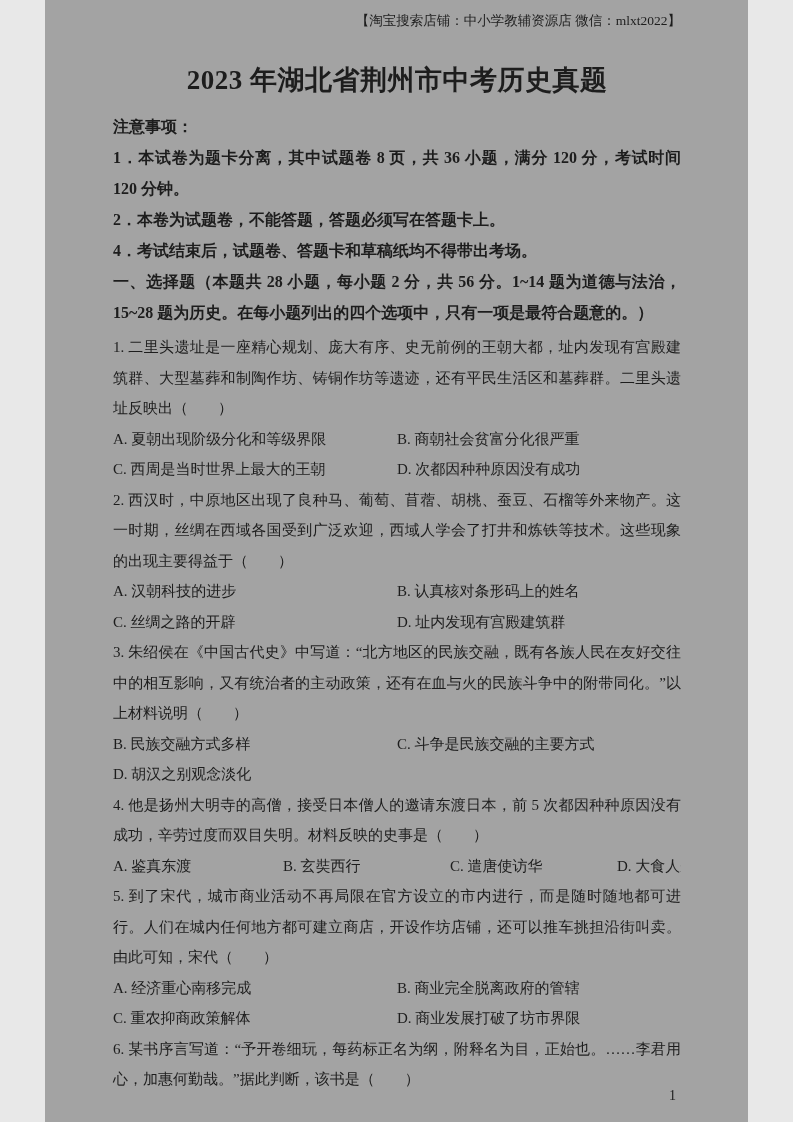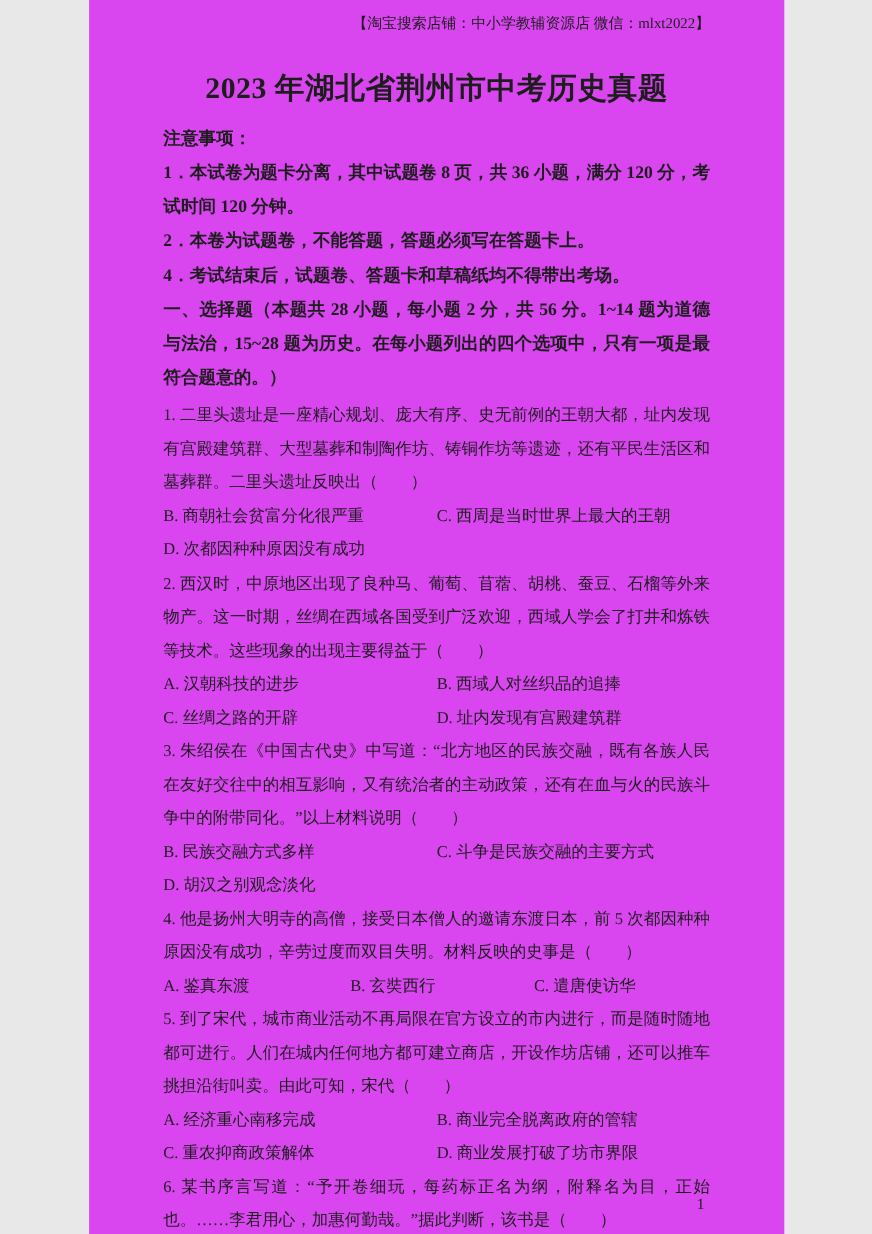--- a/index.html
+++ b/index.html
@@ -1,20 +1,20 @@
 <!DOCTYPE html>
 <html><head>
 <meta charset="utf-8">
 <style>
   html,body{margin:0;padding:0;background:#e8e8e8;}
   .page{
     position:relative;
-    width:632px;height:1122px;
+    width:703px;height:1122px;
     margin:0 auto;
-    background:#d946ef;
+    background:#a3a3a3;
     box-sizing:border-box;
     padding:12px 67px 0 68px;
     font-family:"Liberation Serif","DejaVu Serif",serif;
     color:#1d1d1d;
     overflow:hidden;
   }
   .watermark{
     text-align:right;
     font-size:13.5px;
     line-height:17px;
@@ -73,30 +73,31 @@
         <p class="notice-item">4．考试结束后，试题卷、答题卡和草稿纸均不得带出考场。</p>
       </div>
   </div>
 
   <p class="section-heading">一、选择题（本题共 28 小题，每小题 2 分，共 56 分。1~14 题为道德与法治，15~28 题为历史。在每小题列出的四个选项中，只有一项是最符合题意的。）</p>
 
   <div id="questions" class="questions">
       <div class="question">
         <p class="stem">1. 二里头遗址是一座精心规划、庞大有序、史无前例的王朝大都，址内发现有宫殿建筑群、大型墓葬和制陶作坊、铸铜作坊等遗迹，还有平民生活区和墓葬群。二里头遗址反映出（　　）</p>
         <div class="opts-grid2">
+          <div class="opt">A. 夏朝出现阶级分化和等级界限</div>
           <div class="opt">B. 商朝社会贫富分化很严重</div>
           <div class="opt">C. 西周是当时世界上最大的王朝</div>
           <div class="opt">D. 次都因种种原因没有成功</div>
         </div>
       </div>
       <div class="question">
         <p class="stem">2. 西汉时，中原地区出现了良种马、葡萄、苜蓿、胡桃、蚕豆、石榴等外来物产。这一时期，丝绸在西域各国受到广泛欢迎，西域人学会了打井和炼铁等技术。这些现象的出现主要得益于（　　）</p>
         <div class="opts-grid2">
           <div class="opt">A. 汉朝科技的进步</div>
-          <div class="opt">B. 西域人对丝织品的追捧</div>
+          <div class="opt">B. 认真核对条形码上的姓名</div>
           <div class="opt">C. 丝绸之路的开辟</div>
           <div class="opt">D. 址内发现有宫殿建筑群</div>
         </div>
       </div>
       <div class="question">
         <p class="stem">3. 朱绍侯在《中国古代史》中写道：“北方地区的民族交融，既有各族人民在友好交往中的相互影响，又有统治者的主动政策，还有在血与火的民族斗争中的附带同化。”以上材料说明（　　）</p>
         <div class="opts-grid2">
           <div class="opt">B. 民族交融方式多样</div>
           <div class="opt">C. 斗争是民族交融的主要方式</div>
           <div class="opt">D. 胡汉之别观念淡化</div>

